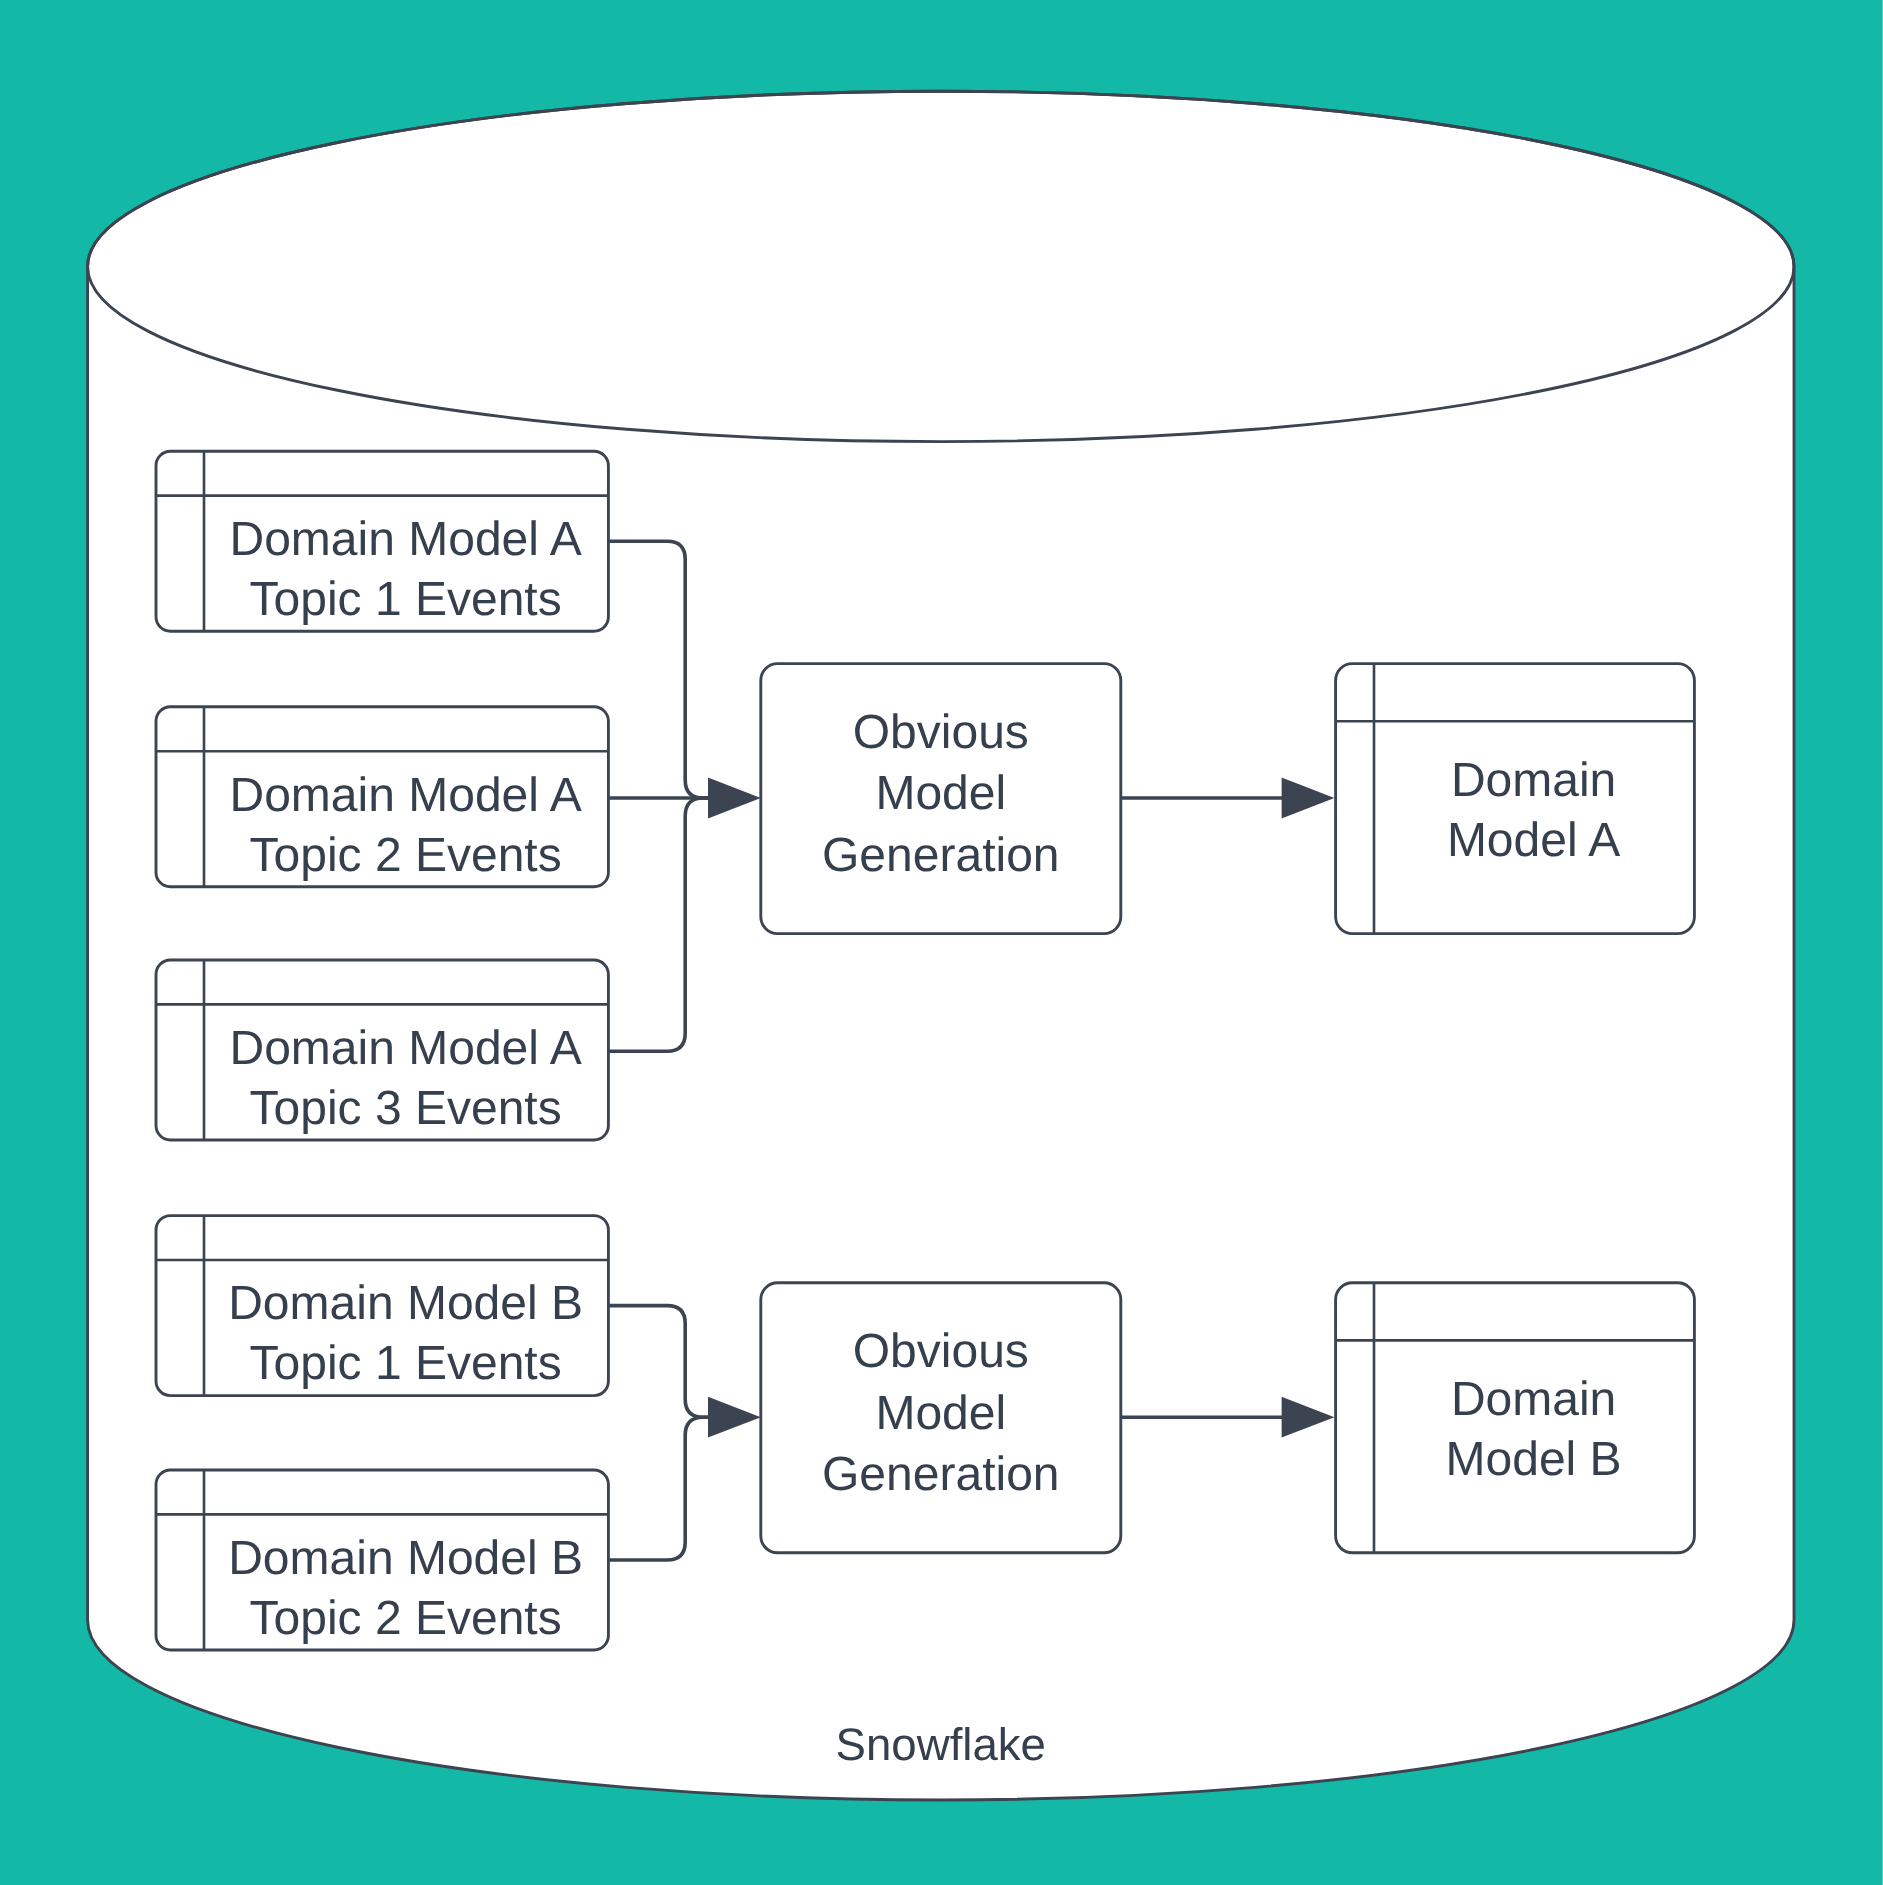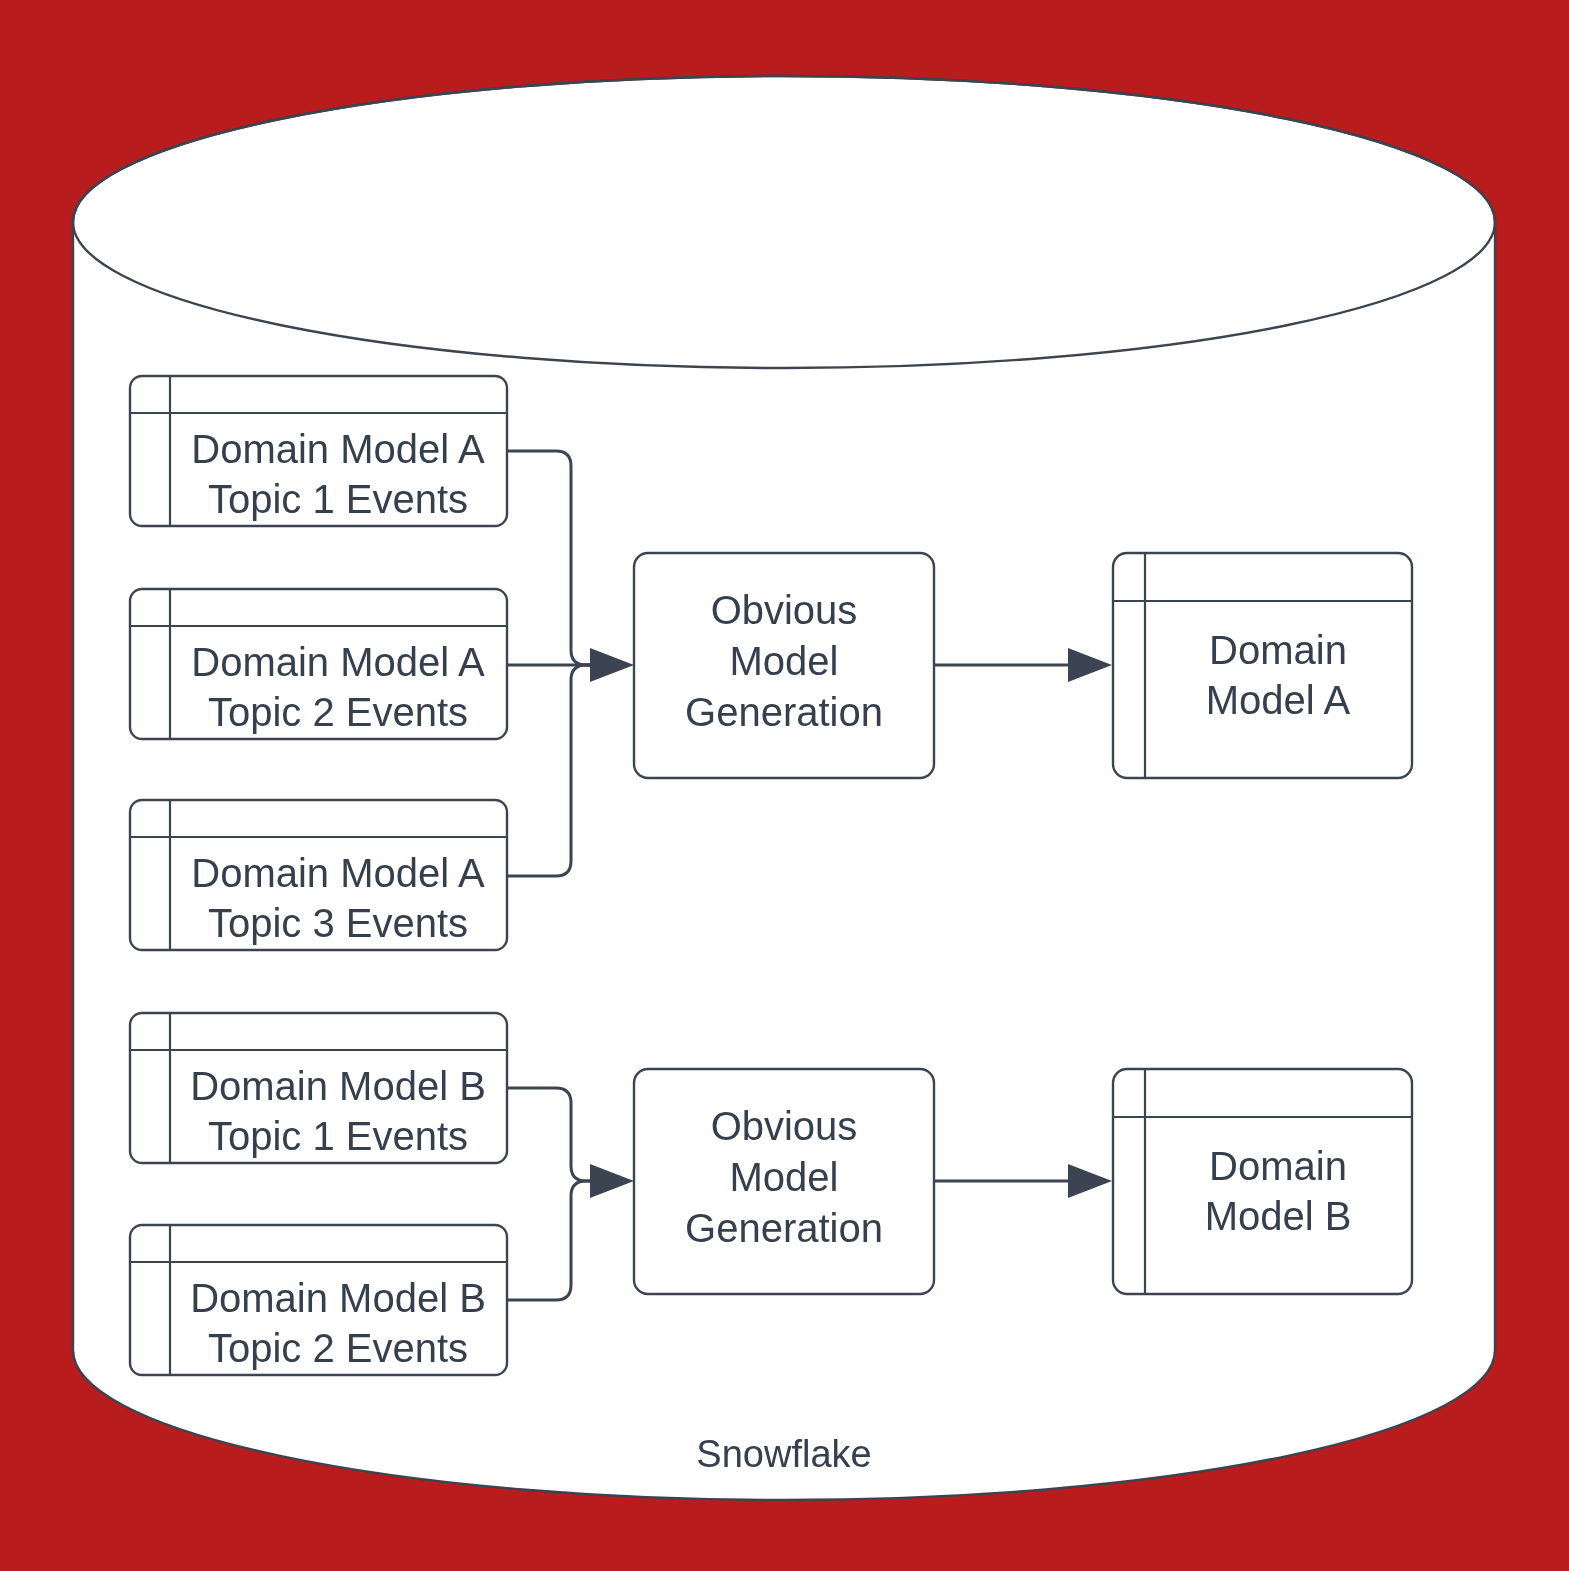--- a/index.html
+++ b/index.html
@@ -7,21 +7,21 @@
     padding: 0;
     background: #ffffff;
   }
   body {
     font-family: "Liberation Sans", sans-serif;
   }
   #canvas {
     position: relative;
     width: 1569px;
     height: 1571px;
-    background: #b91c1c;
+    background: #14b8a6;
     overflow: hidden;
   }
   #diagram-svg {
     position: absolute;
     top: 0;
     left: 0;
     width: 1569px;
     height: 1571px;
   }
   .node-text {

